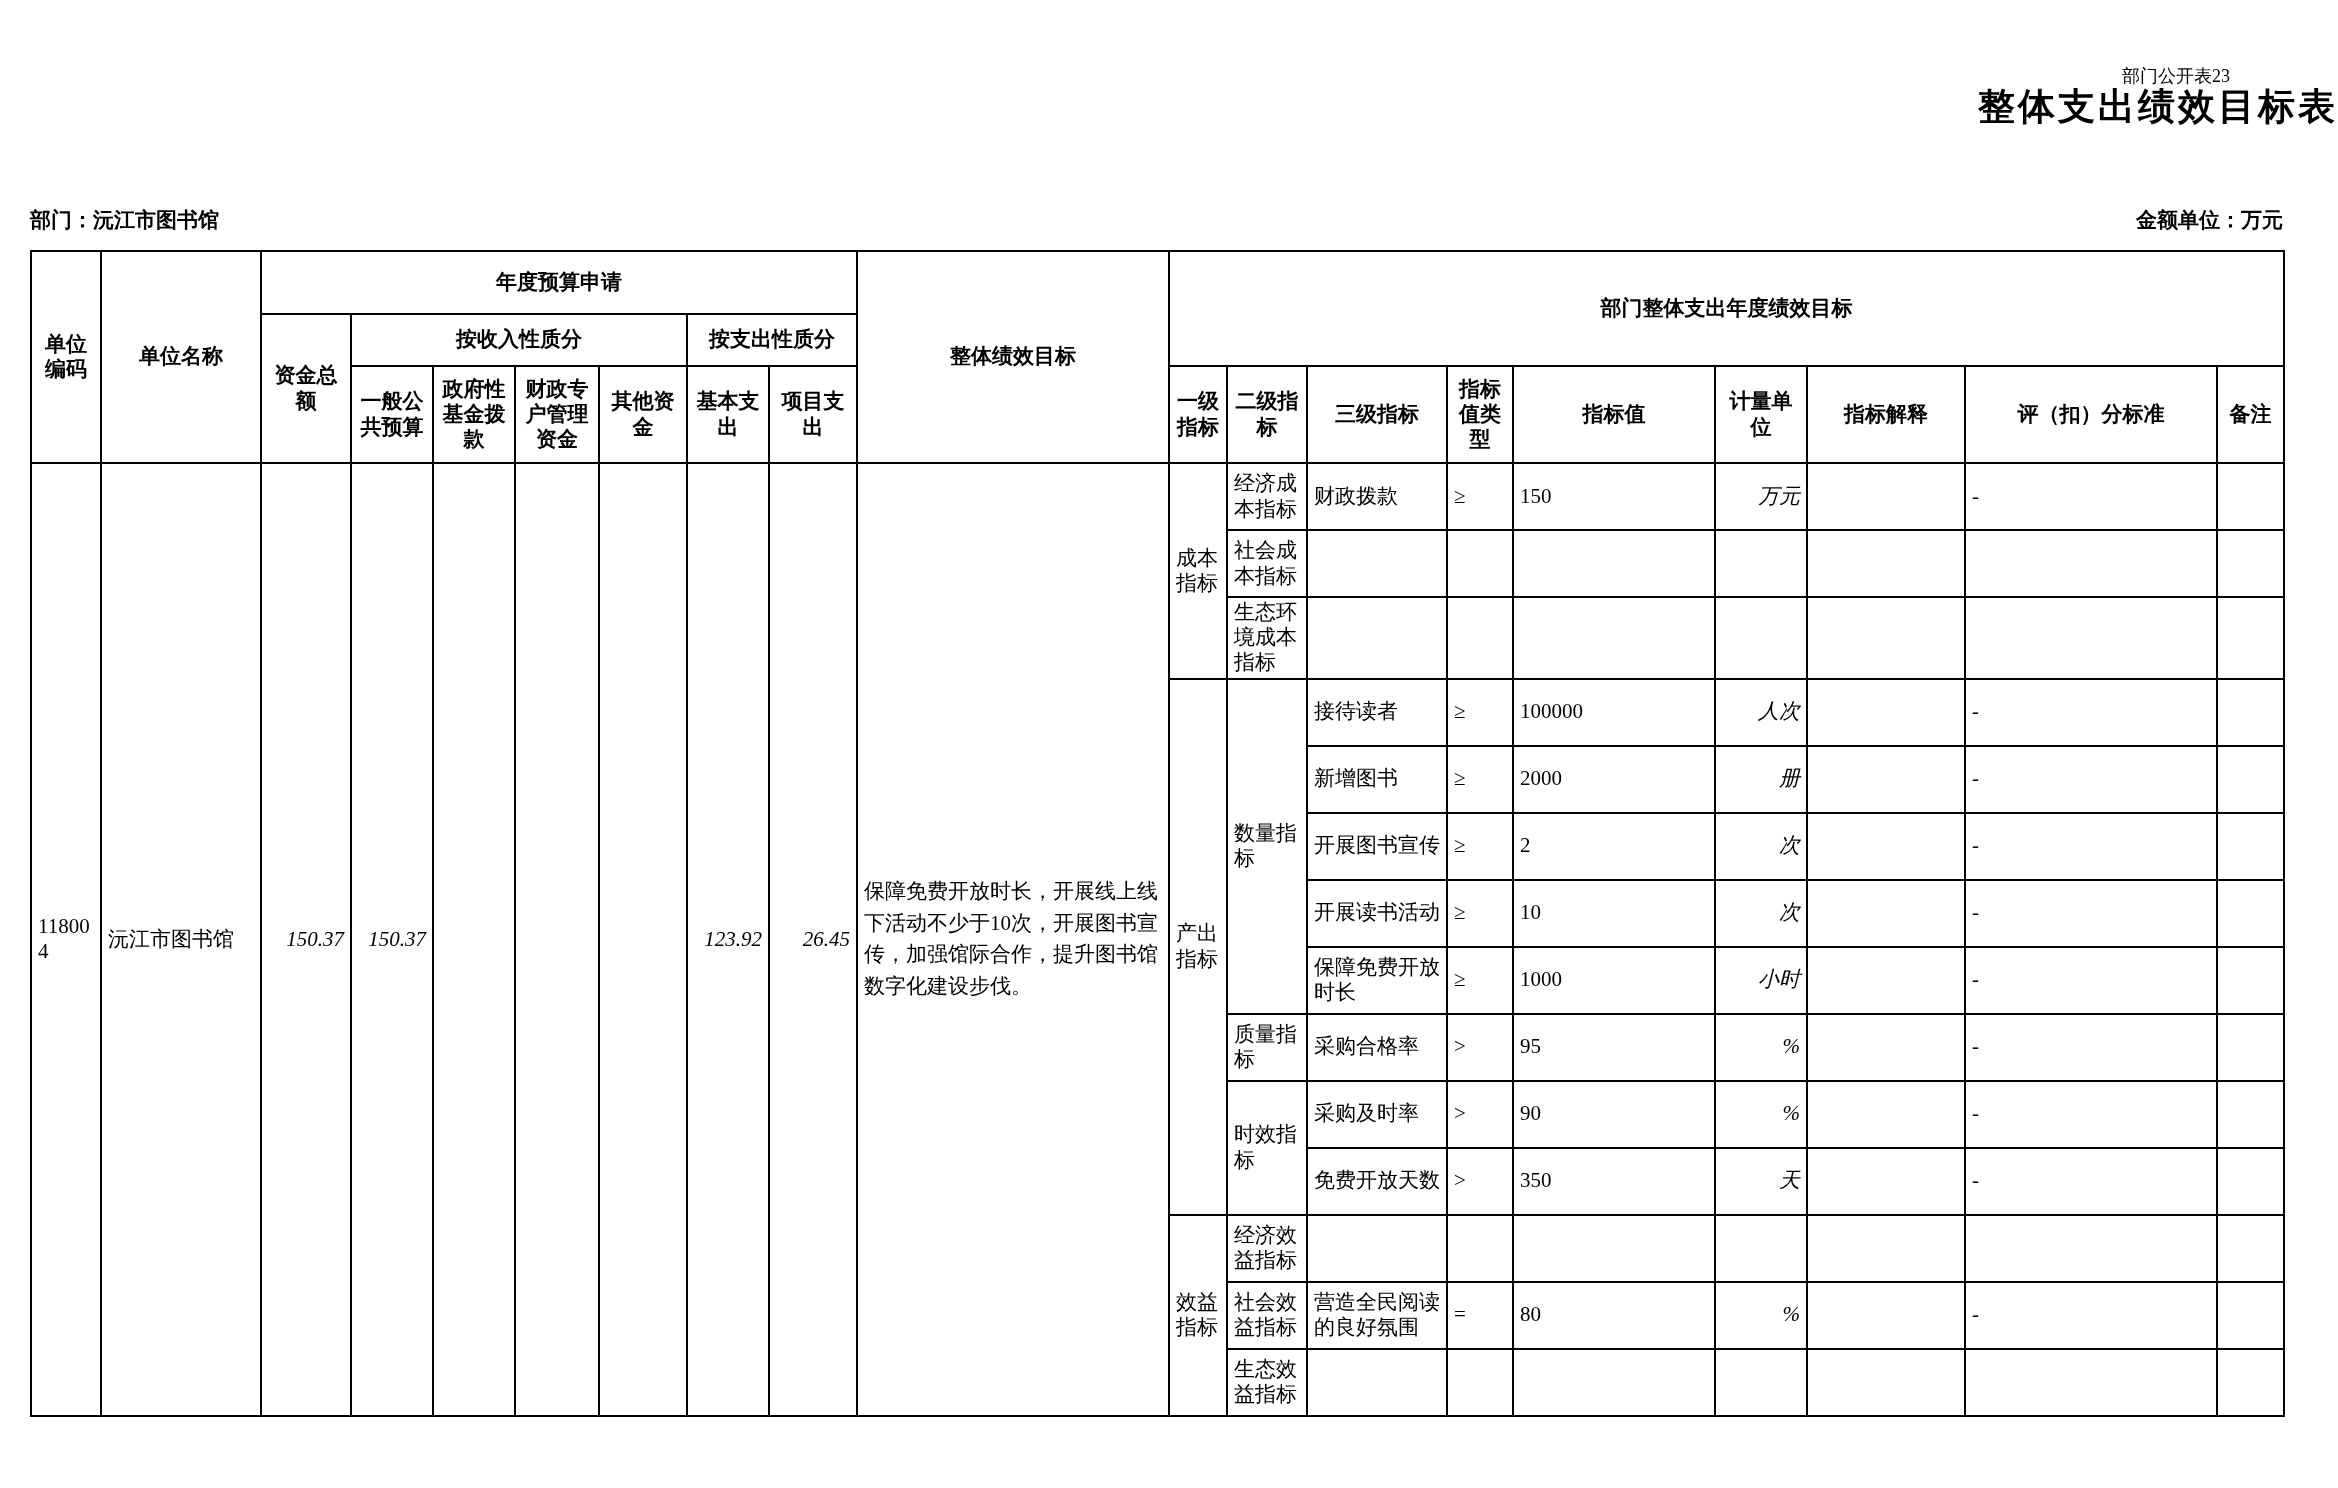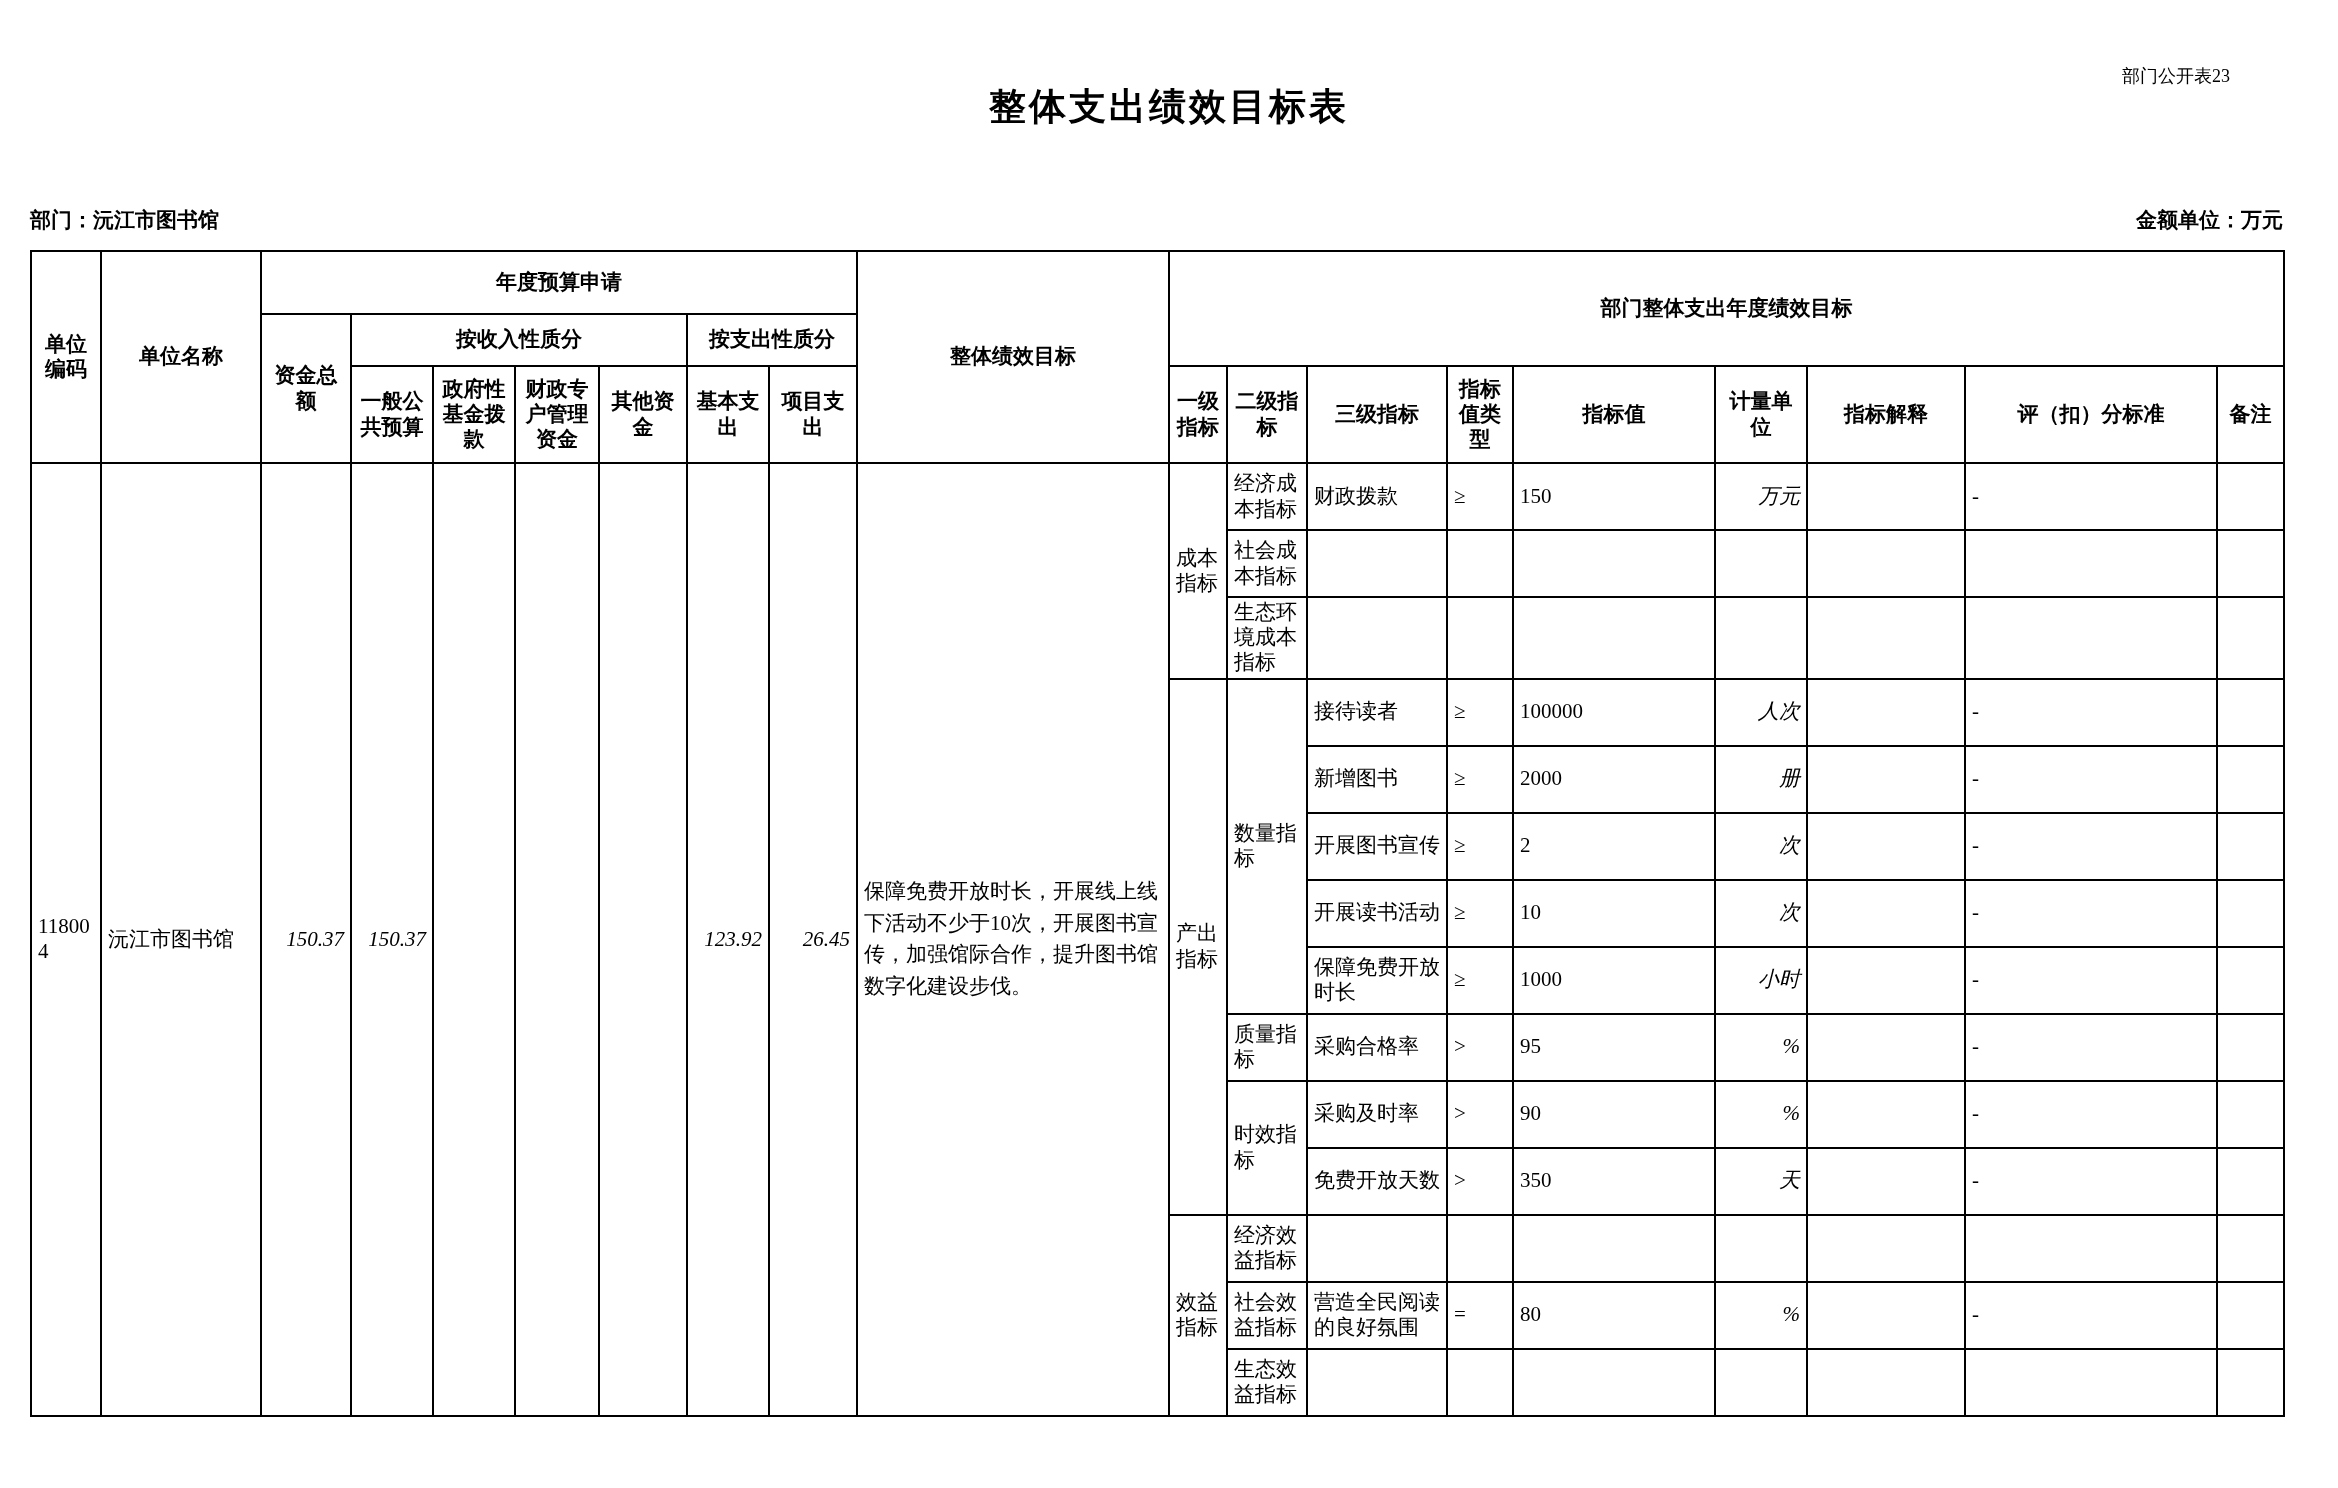--- a/index.html
+++ b/index.html
@@ -1,19 +1,19 @@
 <!DOCTYPE html>
 <html><head>
 <meta charset="utf-8">
 <style>
   html,body{margin:0;padding:0;background:#fff;}
   .sheet{position:relative;width:2338px;height:1488px;background:#fff;color:#000;
          font-family:"Liberation Serif","DejaVu Serif",serif;}
   .corner{position:absolute;top:36px;right:108px;font-size:18px;margin-top:28px;}
-  .title{position:absolute;top:82px;left:0;width:100%;text-align:center;
+  .title{position:absolute;top:82px;left:0;width:100%;text-align:right;
          font-size:37px;font-weight:bold;letter-spacing:3px;}
   .meta{position:absolute;top:206px;left:30px;width:2253px;display:flex;
         justify-content:space-between;font-size:21px;font-weight:bold;align-items:flex-end;}
   table.main{position:absolute;top:250px;left:30px;width:2253px;
              border-collapse:collapse;table-layout:fixed;}
   .main th,.main td{border:2px solid #000;padding:2px 6px;font-size:21px;
                     line-height:1.2;overflow:hidden;vertical-align:middle;}
   .main th{font-weight:bold;text-align:center;border-radius:18px;}
   .main td{font-weight:normal;text-align:left;}
   td.num{text-align:right;font-style:italic;}

